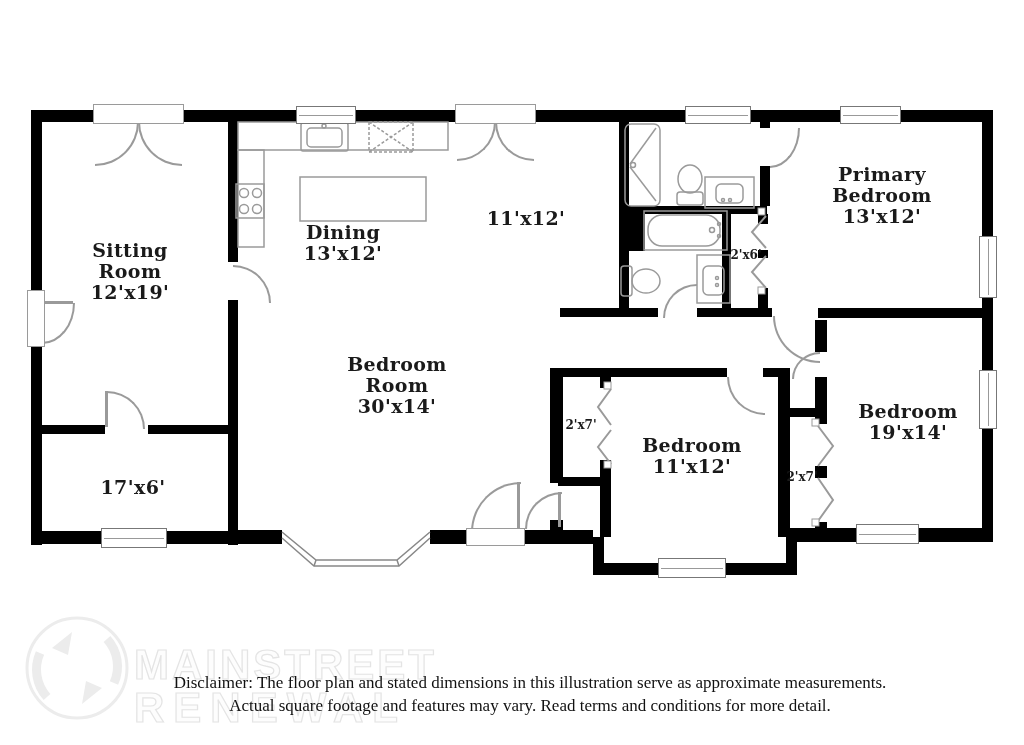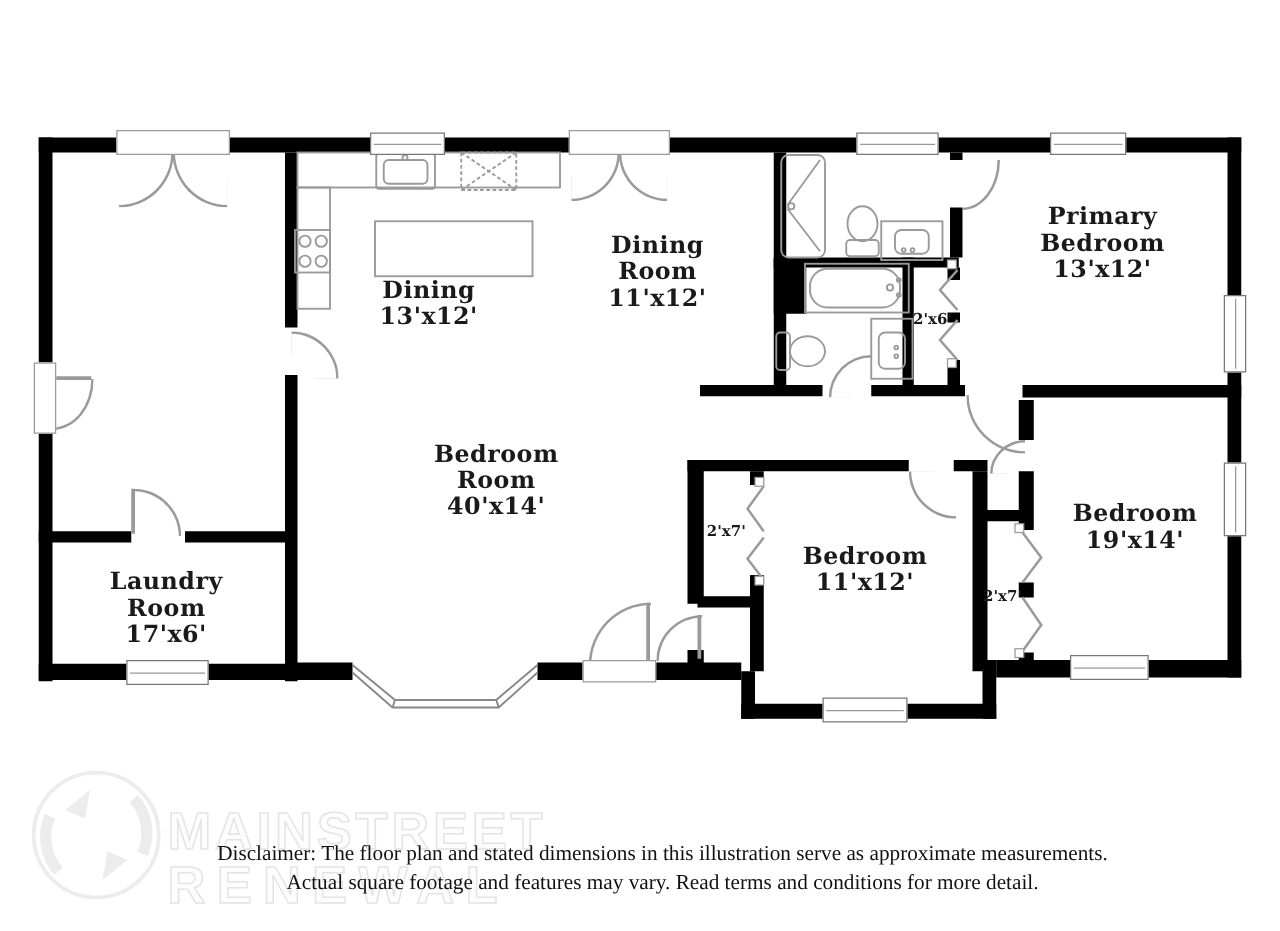--- a/index.html
+++ b/index.html
@@ -207,38 +207,40 @@
         <rect x="604" y="382" width="7" height="7"></rect>
           <rect x="604" y="461" width="7" height="7"></rect>
         <rect x="758" y="208" width="7" height="7"></rect>
           <rect x="758" y="287" width="7" height="7"></rect>
         <rect x="812" y="419" width="7" height="7"></rect>
           <rect x="812" y="519" width="7" height="7"></rect>
       </g>
     </g>
   </svg>
 
+  <div class="rlabel" style="left:130px;top:271px;width:112px">
+    <div>Sitting Room</div>
+    <div>12'x19'</div>
+  </div>
   <div class="rlabel" style="left:343px;top:243px;width:130px">
     <div>Dining</div>
     <div>13'x12'</div>
   </div>
   <div class="rlabel" style="left:526px;top:218px;width:90px">
-    <div>Dining Room</div>
     <div>11'x12'</div>
   </div>
   <div class="rlabel" style="left:882px;top:195px;width:150px">
     <div>Primary Bedroom</div>
     <div>13'x12'</div>
   </div>
   <div class="rlabel" style="left:397px;top:385px;width:110px">
     <div>Bedroom Room</div>
-    <div>40'x14'</div>
+    <div>30'x14'</div>
   </div>
   <div class="rlabel" style="left:133px;top:487px;width:110px">
-    <div>Laundry Room</div>
     <div>17'x6'</div>
   </div>
   <div class="rlabel" style="left:692px;top:456px;width:130px">
     <div>Bedroom</div>
     <div>11'x12'</div>
   </div>
   <div class="rlabel" style="left:908px;top:422px;width:130px">
     <div>Bedroom</div>
     <div>19'x14'</div>
   </div>

